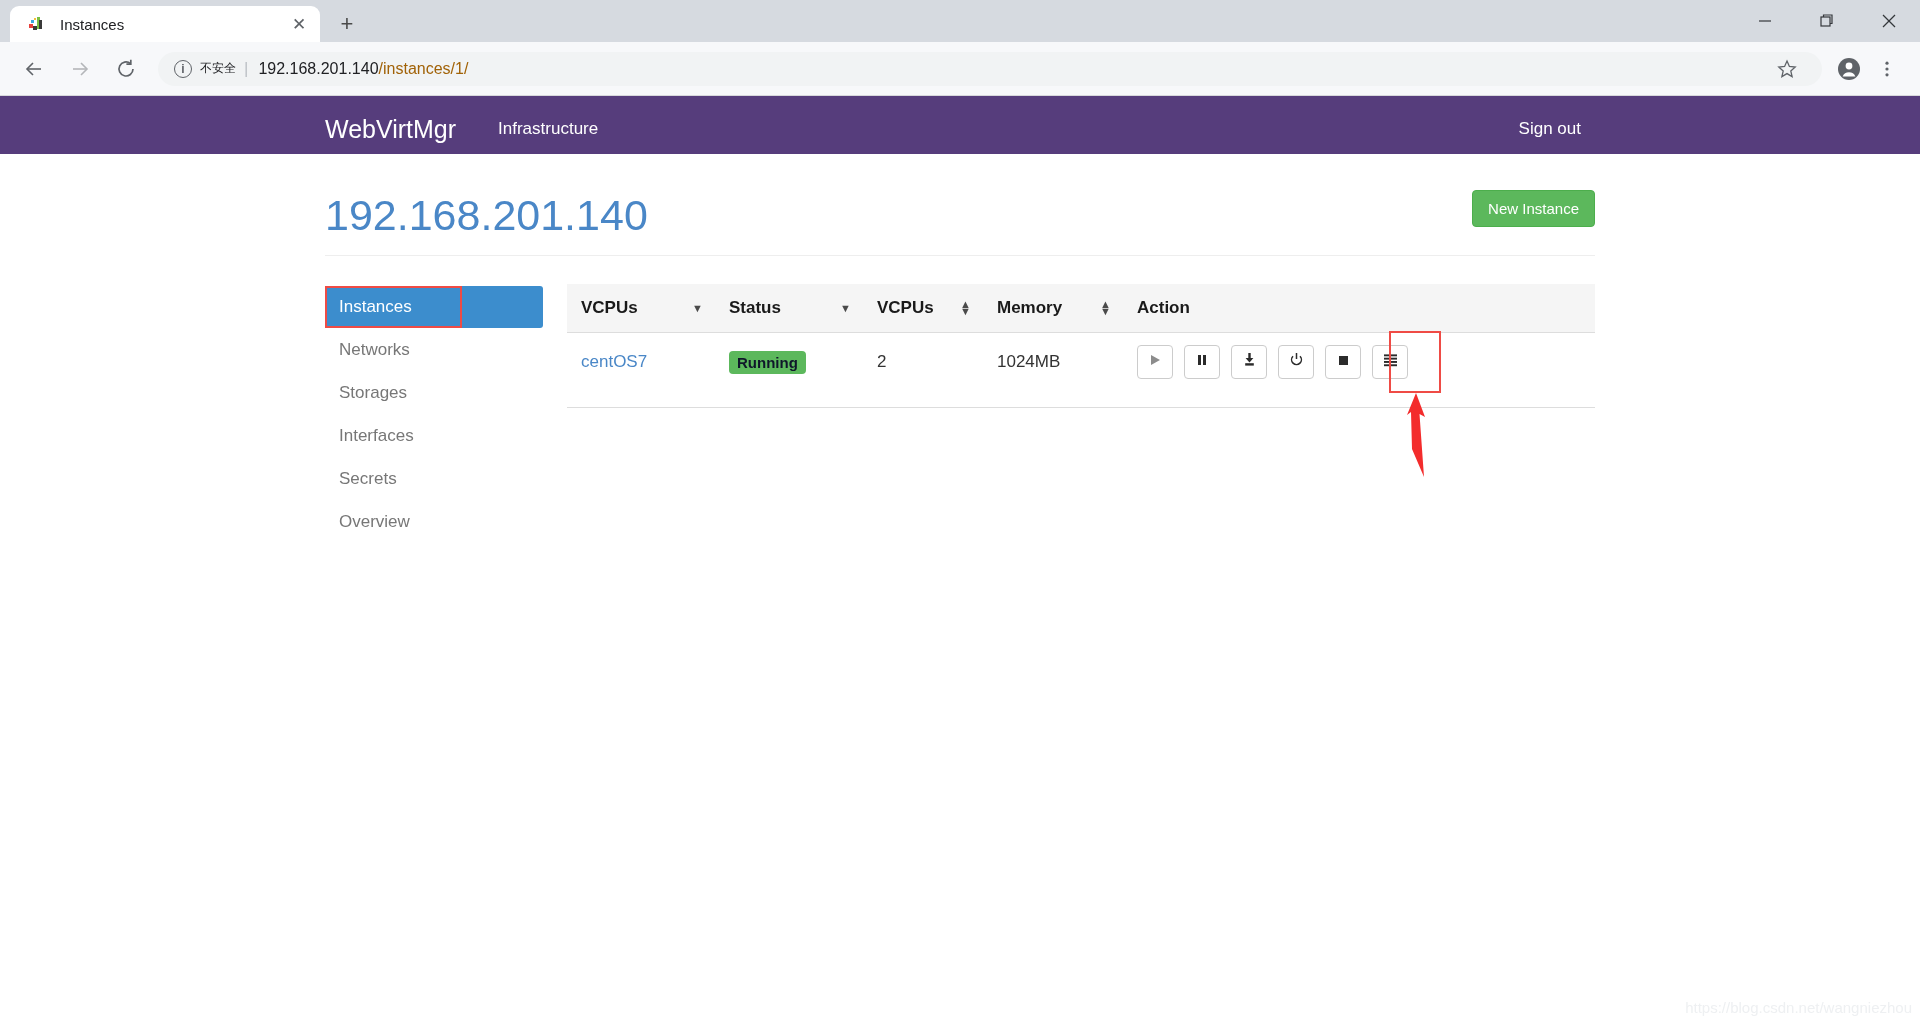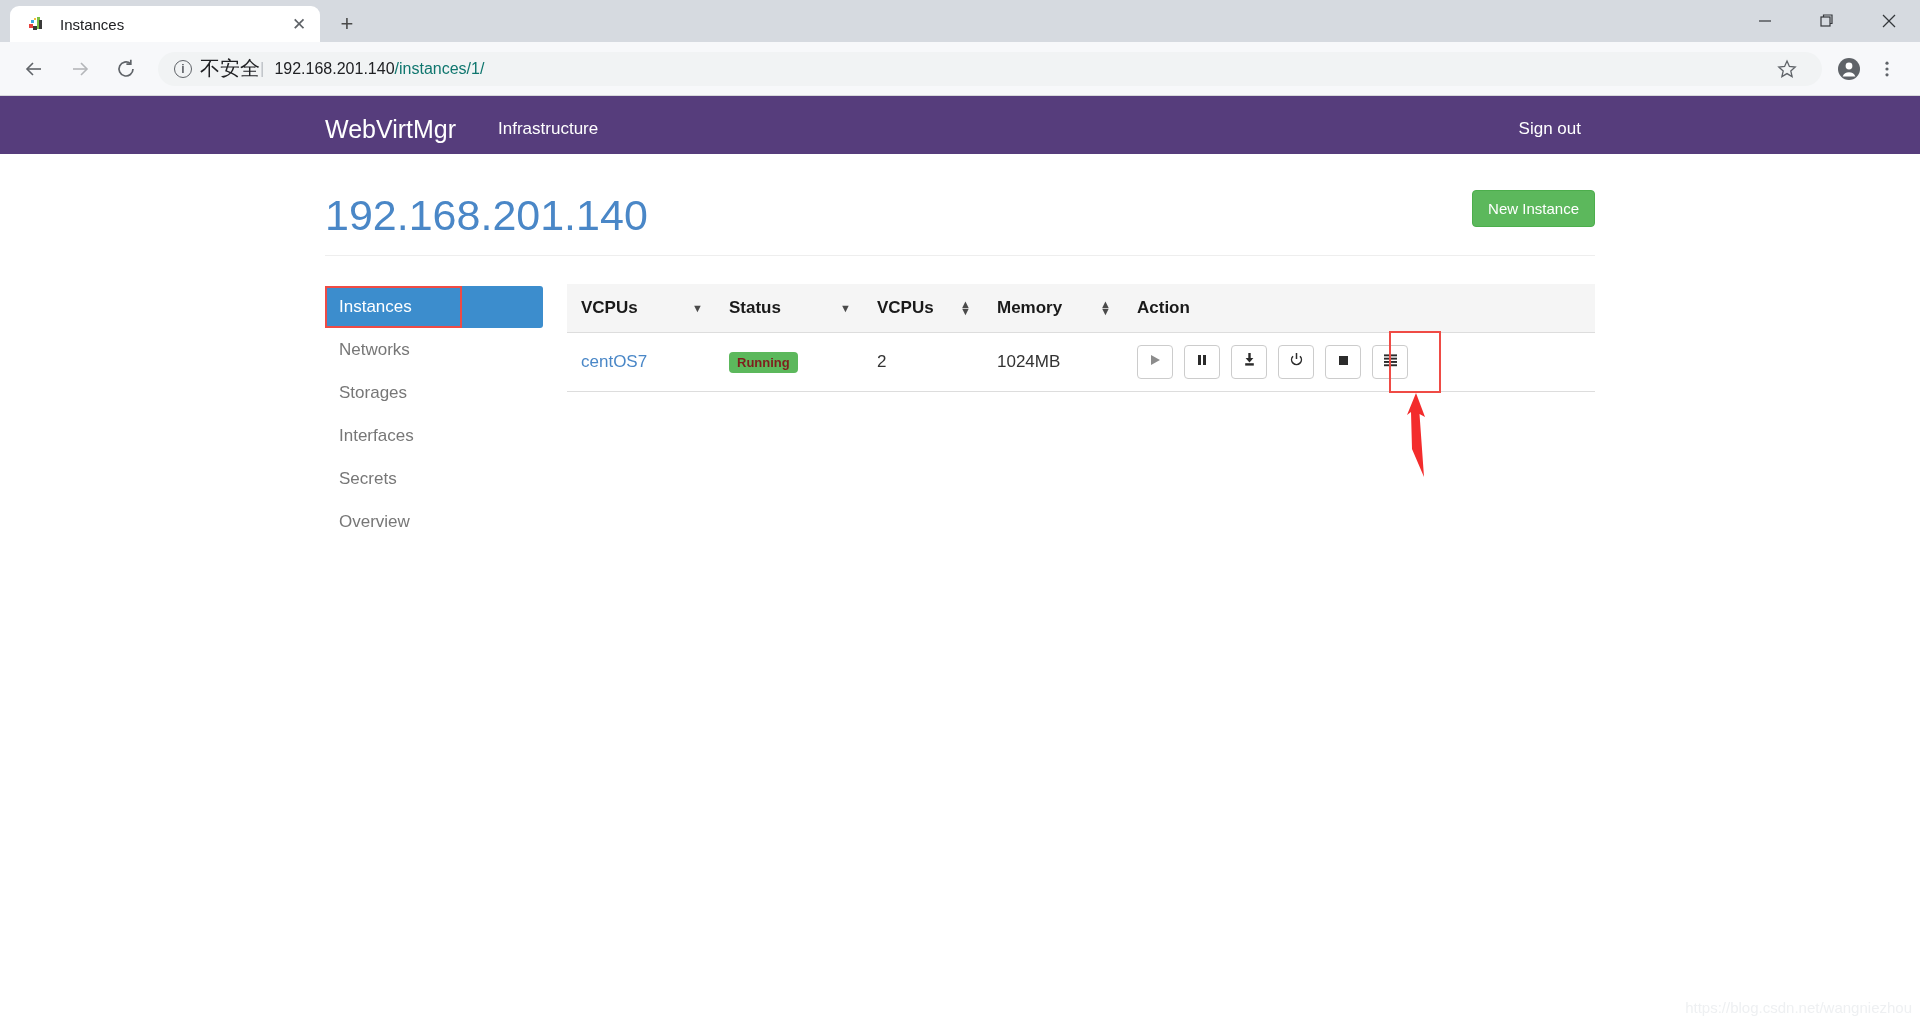--- a/index.html
+++ b/index.html
@@ -84,24 +84,24 @@
     position: relative;
   }
   .omni-info {
     width: 18px; height: 18px;
     border: 1.6px solid #5f6368;
     border-radius: 50%;
     display: flex; align-items: center; justify-content: center;
     font-size: 12px; color: #5f6368; font-weight: bold;
     flex: none; margin-right: 8px;
   }
-  .omni-warn { font-size: 20px; color: #202124; white-space: nowrap; }
+  .omni-warn { font-size: 12px; color: #202124; margin-right: 8px; white-space: nowrap; }
   .omni-sep { color: #bdc1c6; margin-right: 10px; font-size: 17px; }
   .omni-url { font-size: 16px; color: #202124; white-space: nowrap; }
-  .omni-url .path { color: #0f766e; }
+  .omni-url .path { color: #a16207; }
   .omni-right { display: flex; align-items: center; margin-left: auto; }
   .star-btn, .profile-btn, .menu-btn {
     width: 38px; height: 38px;
     display: flex; align-items: center; justify-content: center;
     color: #5f6368;
   }
 
   
   #app { width: 1920px; height: 934px; background: #ffffff; position: relative; }
   .navbar {
@@ -186,30 +186,30 @@
     white-space: nowrap;
     position: relative;
   }
   .th-inner { display: flex; align-items: center; justify-content: space-between; }
   .sort-caret {
     margin-left: 18px;
     color: #4a4a4a; font-size: 11px; line-height: 1;
   }
   .sort-both { display: inline-flex; flex-direction: column; line-height: 0.62; margin-left: 18px; color: #4a4a4a; font-size: 11px; }
   table.vm-table tbody td {
-    padding: 12px 12px 12px 14px;
+    padding: 12px 12px 28px 14px;
     font-size: 17px; color: #333333;
     border-bottom: 1px solid #dddddd;
     vertical-align: middle;
   }
   .vm-link { color: #4a87c7; }
   .badge-running {
     display: inline-block;
-    background: #5cb85c; color: #7f1d1d;
-    font-size: 13px; font-weight: bold;
+    background: #5cb85c; color: #0f172a;
+    font-size: 15px; font-weight: bold;
     padding: 4px 8px; border-radius: 4px;
     line-height: 1;
   }
   .col-name  { width: 148px; }
   .col-status{ width: 148px; }
   .col-vcpu  { width: 120px; }
   .col-mem   { width: 140px; }
 
   .action-group { display: flex; align-items: center; position: relative; }
   .act-btn {

